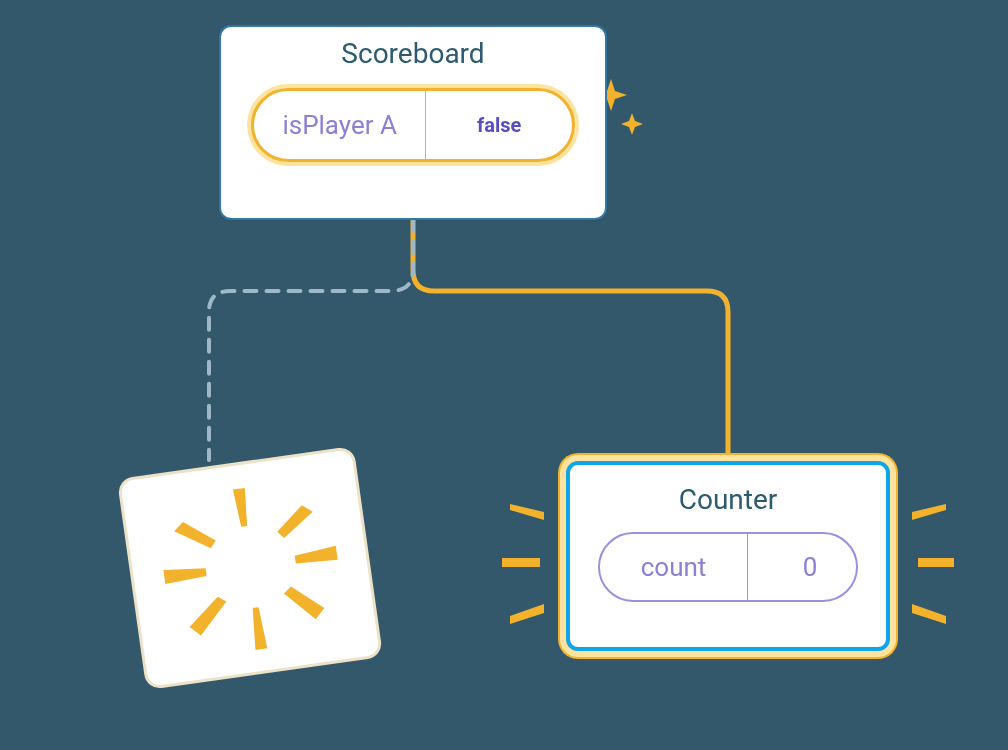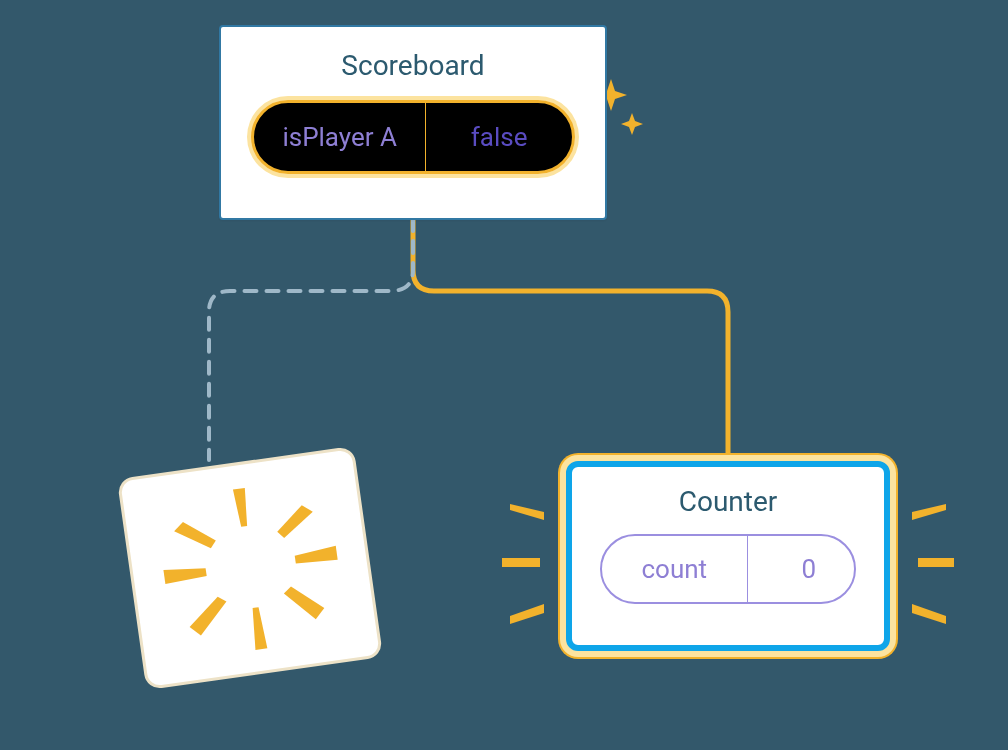--- a/index.html
+++ b/index.html
@@ -18,79 +18,79 @@
     }
     
     .scoreboard-card {
       position: absolute;
       top: 25px;
       left: 219px;
       width: 388px;
       height: 195px;
       background: #ffffff;
       border: 2px solid #3178a3;
-      border-radius: 4px;
-      padding-top: 22px;
+      border-radius: 12px;
+      padding-top: 10px;
       box-shadow: 0 1px 2px rgba(0,0,0,0.05);
     }
     .scoreboard-title {
       text-align: center;
       font-size: 28px;
       color: #2c5a6f;
       margin-bottom: 18px;
     }
     .pill-outer {
       margin: 0 30px;
       background: #fff2d8;
       border-radius: 60px;
       box-shadow: 0 0 0 4px #fce39f;
     }
     .pill {
       display: flex;
       align-items: stretch;
       height: 74px;
       border: 3px solid #f2b22c;
       border-radius: 60px;
-      background: #000000;
+      background: #ffffff;
     }
     .pill-left {
       flex: 1;
       display: flex;
       align-items: center;
       justify-content: center;
       font-size: 26px;
       color: #8e7fd4;
       border-right: 1px solid #f2b22c;
     }
     .pill-right {
       flex: 0.85;
       display: flex;
       align-items: center;
       justify-content: center;
-      font-size: 26px;
-      font-weight: 400;
+      font-size: 20px;
+      font-weight: 700;
       color: #5a4cc1;
     }
     
     .counter-outer {
       position: absolute;
       top: 455px;
       left: 560px;
       width: 336px;
       height: 202px;
       background: #fce39f;
       border-radius: 18px;
       padding: 6px;
       box-shadow: 0 0 0 2px #f2b22c;
     }
     .counter-card {
       width: 100%;
       height: 100%;
       background: #ffffff;
-      border: 6px solid #0ea5e9;
+      border: 4px solid #0ea5e9;
       border-radius: 12px;
       padding-top: 18px;
     }
     .counter-title {
       text-align: center;
       font-size: 28px;
       color: #2c5a6f;
       margin-bottom: 16px;
     }
     .pill2 {

